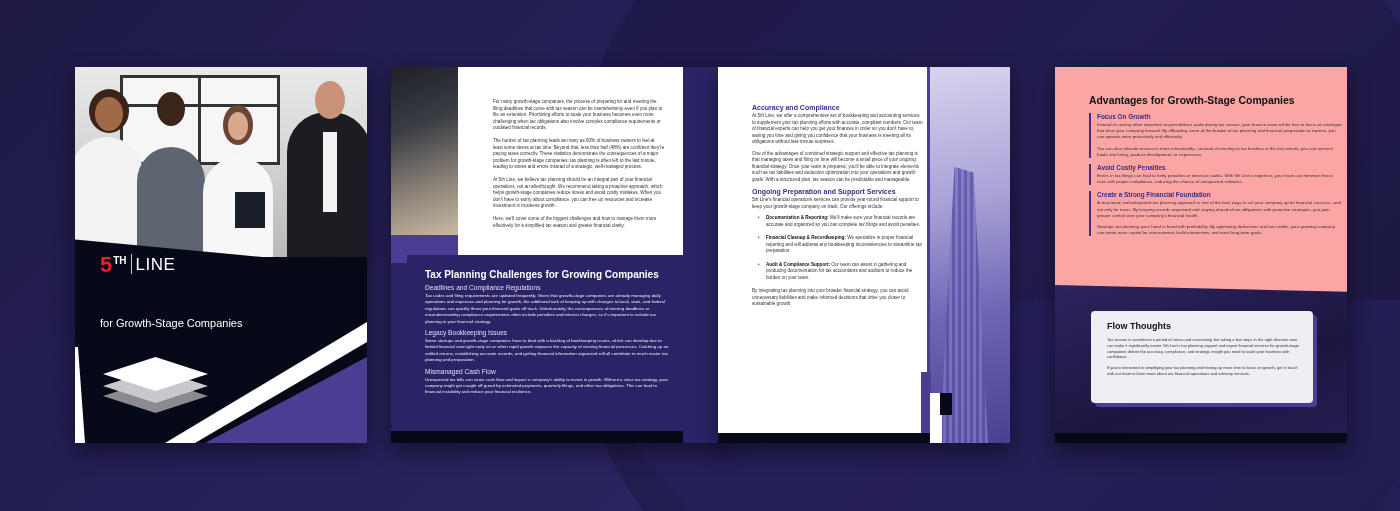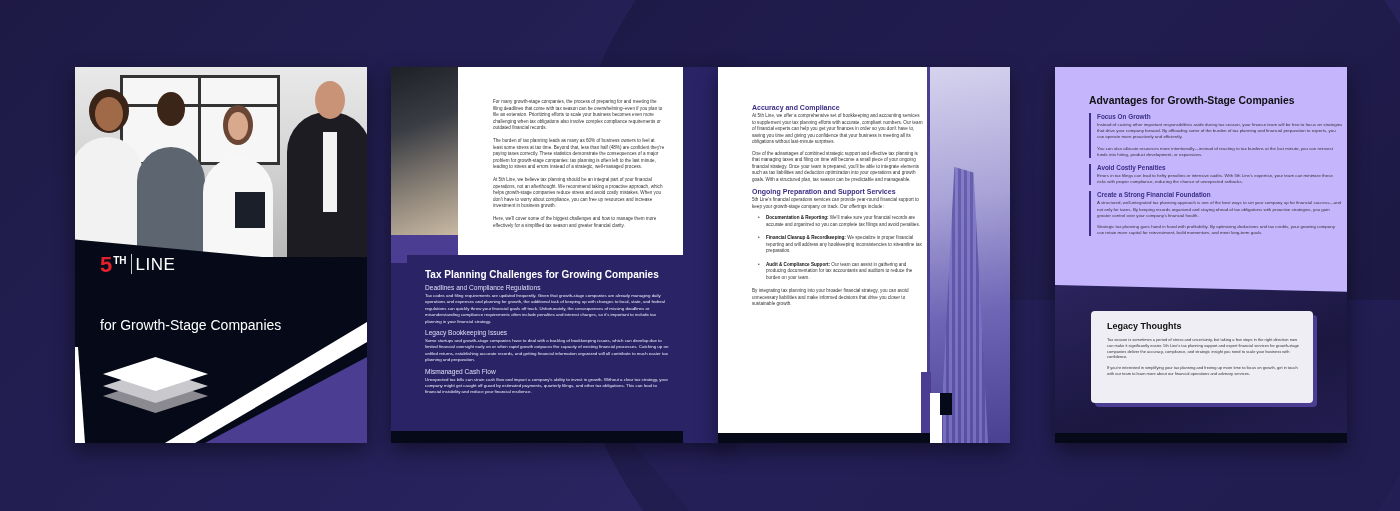--- a/index.html
+++ b/index.html
@@ -38,21 +38,21 @@
     position: absolute; left: 0; top: 150px; width: 292px; height: 226px;
     background: #060a18;
     clip-path: polygon(0 10%, 100% 22%, 100% 100%, 0 100%);
   }
   .p1-logo { position: absolute; left: 25px; top: 187px; display: flex; align-items: flex-start; color: #fff; }
   .p1-logo .five { color: #e4202b; font-size: 22px; font-weight: bold; line-height: 22px; }
   .p1-logo .th { font-size: 10px; font-weight: bold; margin-left: 1px; margin-top: 1px; }
   .p1-logo .bar { width: 1px; height: 20px; background: #ccc; margin: 0 4px; }
   .p1-logo .line { font-size: 17px; line-height: 22px; letter-spacing: 0.5px; }
   .p1-title { position: absolute; left: 25px; top: 221px; color: #fff; font-size: 19px; font-weight: bold; white-space: nowrap; }
-  .p1-sub { position: absolute; left: 25px; top: 250px; color: #fff; font-size: 14px; white-space: nowrap; }
+  .p1-sub { position: absolute; left: 25px; top: 250px; color: #fff; font-size: 11px; white-space: nowrap; }
   .p1-stripe-white {
     position: absolute; left: 0; top: 0; width: 292px; height: 376px; background: #fff;
     clip-path: polygon(100% 255px, 100% 275px, 120px 376px, 90px 376px);
   }
   .p1-stripe-purple {
     position: absolute; left: 0; top: 0; width: 292px; height: 376px; background: #4b3d92;
     clip-path: polygon(100% 290px, 100% 376px, 130px 376px);
   }
   .p1-left-stripe {
     position: absolute; left: 0; top: 0; width: 292px; height: 376px; background: #fff;
@@ -88,21 +88,21 @@
   .p3-tower { position: absolute; left: 222px; top: 100px; width: 48px; height: 276px;
     background: repeating-linear-gradient(90deg, #5b52a6 0 3px, #7d74c4 3px 6px);
     clip-path: polygon(30% 0, 70% 2%, 100% 100%, 0 100%); opacity: 0.85; }
   .p3-purple-bar { position: absolute; left: 209px; top: 0; width: 3px; height: 376px; background: #4b3d92; }
   .p3-deco1 { position: absolute; left: 212px; top: 326px; width: 12px; height: 50px; background: #fff; }
   .p3-deco2 { position: absolute; left: 222px; top: 326px; width: 12px; height: 22px; background: #060a18; }
   .p3-deco3 { position: absolute; left: 203px; top: 305px; width: 10px; height: 71px; background: #4b3d92; }
   .p3-footer { position: absolute; left: 0; bottom: 0; width: 212px; height: 10px; background: #060a18; }
   
   #p4 { left: 1055px; width: 292px; background: #1f1a45; }
-  .p4-white { position: absolute; left: 0; top: 0; width: 308px; height: 225px; background: #c4b5fd;
+  .p4-white { position: absolute; left: 0; top: 0; width: 308px; height: 225px; background: #fca5a5;
     clip-path: polygon(0 0, 100% 0, 100% 100%, 0 218px); padding: 28px 20px 0 34px; }
   .p4-white h1 { font-size: 10.4px; font-weight: bold; color: #111; margin-bottom: 7px; }
   .p4-sec { border-left: 2.5px solid #3a2f85; padding-left: 6px; margin-bottom: 6px; }
   .p4-sec h3 { font-size: 6.4px; font-weight: bold; color: #3a2f85; margin-bottom: 2px; }
   .p4-sec p { font-size: 4.4px; line-height: 6.2px; color: #333; margin-bottom: 5px; }
   .p4-bg-fold { position: absolute; left: 0; top: 215px; width: 292px; height: 161px;
     background: linear-gradient(160deg, #2b245e 0%, #1b1740 60%, #241e52 100%); }
   .p4-card-shadow { position: absolute; left: 40px; top: 248px; width: 222px; height: 92px; background: #4b3d92; border-radius: 4px; }
   .p4-card { position: absolute; left: 36px; top: 244px; width: 222px; height: 92px; background: #efeef4; border-radius: 4px; padding: 10px 14px 0 16px; }
   .p4-card h2 { font-size: 9px; font-weight: bold; color: #111; margin-bottom: 6px; }
@@ -207,18 +207,18 @@
       <p>Errors in tax filings can lead to hefty penalties or intensive audits. With 5th Line's expertise, your team can minimize these risks with proper compliance, reducing the chance of unexpected setbacks.</p>
     </div>
     <div class="p4-sec">
       <h3>Create a Strong Financial Foundation</h3>
       <p>A structured, well-integrated tax planning approach is one of the best ways to set your company up for financial success—and not only for taxes. By keeping records organized and staying ahead of tax obligations with proactive strategies, you gain greater control over your company's financial health.</p>
       <p>Strategic tax planning goes hand in hand with profitability. By optimizing deductions and tax credits, your growing company can retain more capital for reinvestment, build momentum, and meet long-term goals.</p>
     </div>
   </div>
   <div class="p4-card-shadow"></div>
   <div class="p4-card">
-    <h2>Legacy Thoughts</h2>
+    <h2>Flow Thoughts</h2>
     <p>Tax season is sometimes a period of stress and uncertainty, but taking a few steps in the right direction now can make it significantly easier. 5th Line's tax planning support and expert financial services for growth-stage companies deliver the accuracy, compliance, and strategic insight you need to scale your business with confidence.</p>
     <p>If you're interested in simplifying your tax planning and freeing up more time to focus on growth, get in touch with our team to learn more about our financial operations and advisory services.</p>
   </div>
   <div class="p4-footer"></div>
 </div>
 
 </body></html>

